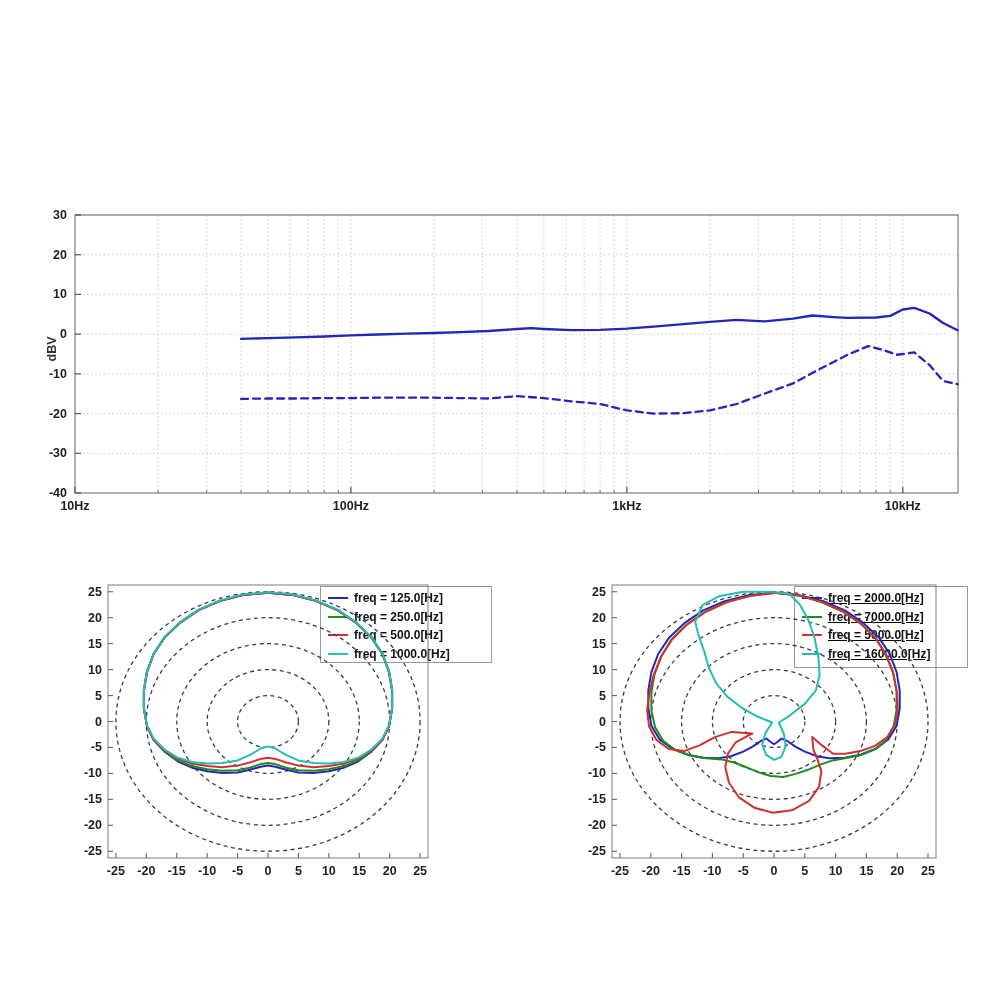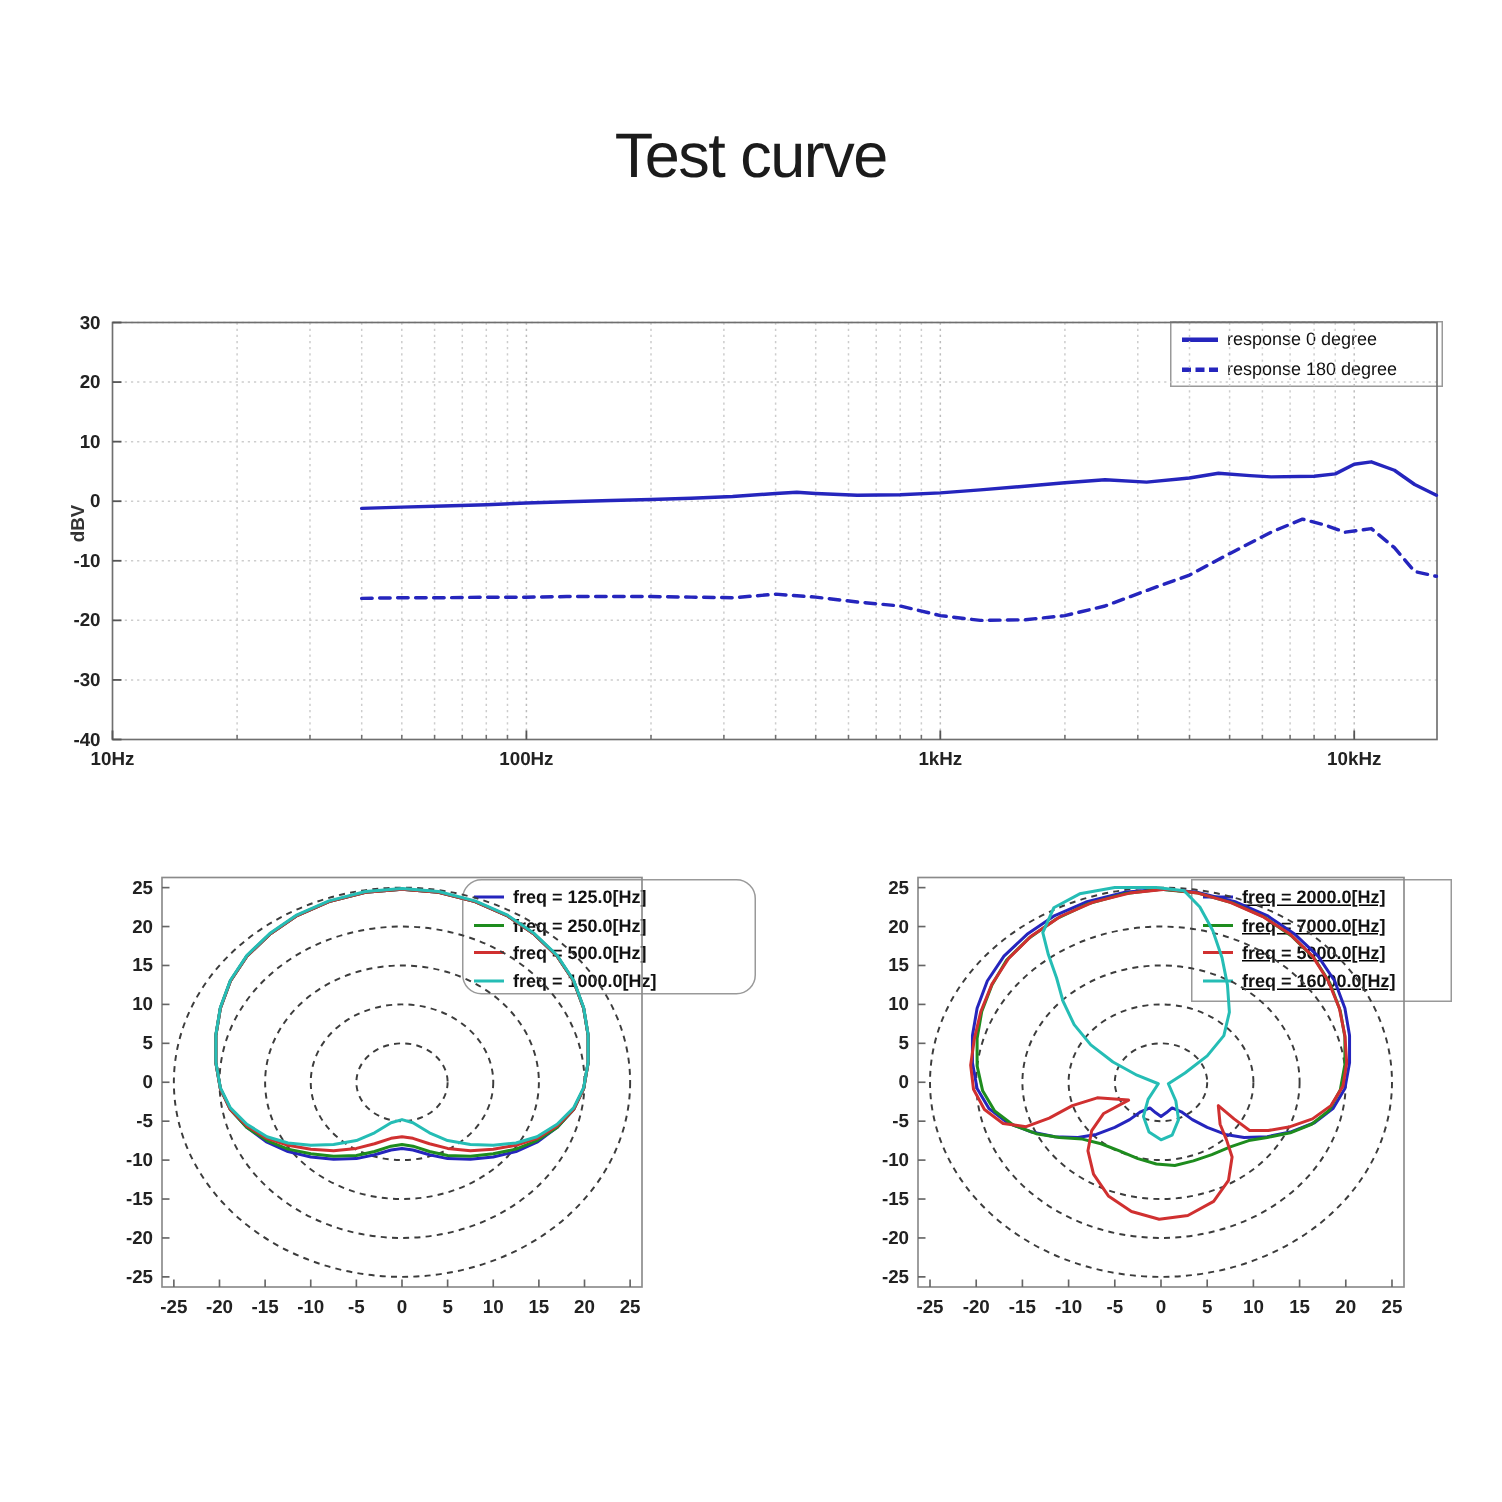--- a/index.html
+++ b/index.html
@@ -12,48 +12,37 @@
   .ylab{position:absolute;left:20px;top:342px;width:64px;text-align:center;
         font-size:12.5px;font-weight:700;color:#333;transform:rotate(-90deg);z-index:3;}
   .xlab{position:absolute;left:75px;top:512px;width:883px;text-align:center;
         font-size:12.5px;font-weight:700;color:#333;z-index:3;}
   svg#plot-canvas{position:absolute;left:0;top:0;z-index:2;pointer-events:none;}
   .legend{position:absolute;background:#ffffff;border:1px solid #999;z-index:1;box-sizing:border-box;}
   .legend-line{left:780px;top:214px;width:182px;height:44px;padding-top:1px;}
   .legend-line .lrow{height:20px;}
   .legend-polar{padding-top:2px;}
   .legend-polar .lrow{height:18.5px;}
-  .legend-polar-left{left:308px;top:586px;width:196px;height:77px;border-radius:13px;}
+  .legend-polar-left{left:320px;top:586px;width:172px;height:77px;}
   .legend-polar-right{left:794px;top:586px;width:174px;height:82px;text-decoration:underline;}
   .lrow{display:flex;align-items:center;padding-left:7px;gap:6px;}
   .lsample{display:inline-block;width:24px;height:0;border-top:3px solid #2525bd;flex:none;}
   .lsample.dasheds{border-top-style:dashed;border-top-width:3px;}
   .legend-polar .lsample{width:20px;border-top-width:2.5px;}
   .ltext{font-size:12px;font-weight:500;color:#111;white-space:nowrap;}
   .legend-polar .ltext{font-weight:600;}
 </style>
 </head>
 <body>
 
 <div class="canvas">
 
-  <div class="main-title">Test curve</div>
 
   <div class="ylab">dBV</div>
 
-  <div class="legend legend-line">
-    <div class="lrow">
-      <span class="lsample" style="border-top-color: rgb(37, 37, 189);"></span>
-      <span class="ltext">response 0 degree</span>
-    </div>
-    <div class="lrow">
-      <span class="lsample dasheds" style="border-top-color: rgb(37, 37, 189);"></span>
-      <span class="ltext">response 180 degree</span>
-    </div>
-  </div>
 
   <div class="legend legend-polar legend-polar-left">
     <div class="lrow">
       <span class="lsample" style="border-top-color: rgb(37, 37, 189);"></span>
       <span class="ltext">freq = 125.0[Hz]</span>
     </div>
     <div class="lrow">
       <span class="lsample" style="border-top-color: rgb(30, 140, 30);"></span>
       <span class="ltext">freq = 250.0[Hz]</span>
     </div>

